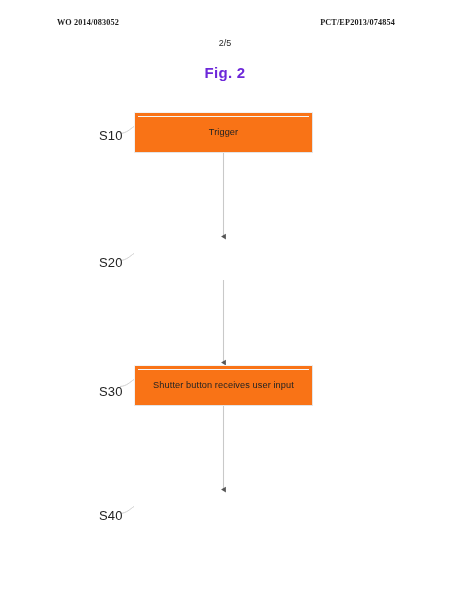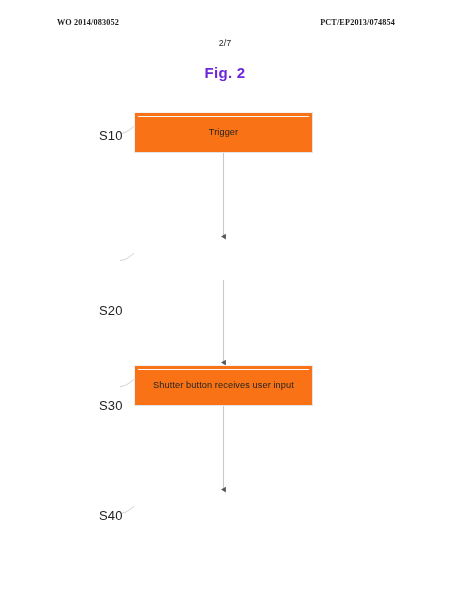--- a/index.html
+++ b/index.html
@@ -113,43 +113,43 @@
   
   .step {
     position: absolute;
     font-family: "Liberation Sans", sans-serif;
     font-size: 13px;
     color: #232323;
     letter-spacing: 0.2px;
     white-space: nowrap;
   }
   .step-s10 { left: 99px; top: 128px; }
-  .step-s20 { left: 99px; top: 255px; margin-top: 48px; }
-  .step-s30 { left: 99px; top: 398px; }
+  .step-s20 { left: 99px; top: 255px; }
+  .step-s30 { left: 99px; top: 384px; }
   .step-s40 { left: 99px; top: 508px; }
 
   svg.overlay {
     position: absolute;
     left: 0;
     top: 0;
     width: 450px;
     height: 600px;
     pointer-events: none;
   }
 </style>
 </head>
 <body>
 
 <div class="page">
 
   <div class="hdr hdr-left">WO 2014/083052</div>
 
   <div class="hdr hdr-right">PCT/EP2013/074854</div>
 
-  <div class="pageno">2/7</div>
+  <div class="pageno">2/5</div>
 
   <div class="figtitle">Fig. 2</div>
 
   <div class="flow">
 
     <svg class="overlay" viewBox="0 0 450 600">
       <defs>
         <marker id="arrowhead" markerWidth="7" markerHeight="6" refX="3.2" refY="3" orient="auto" markerUnits="userSpaceOnUse">
           <path d="M0.4,0.6 L6.2,0.6 L3.3,5.4 Z" fill="#555555"></path>
         </marker>

